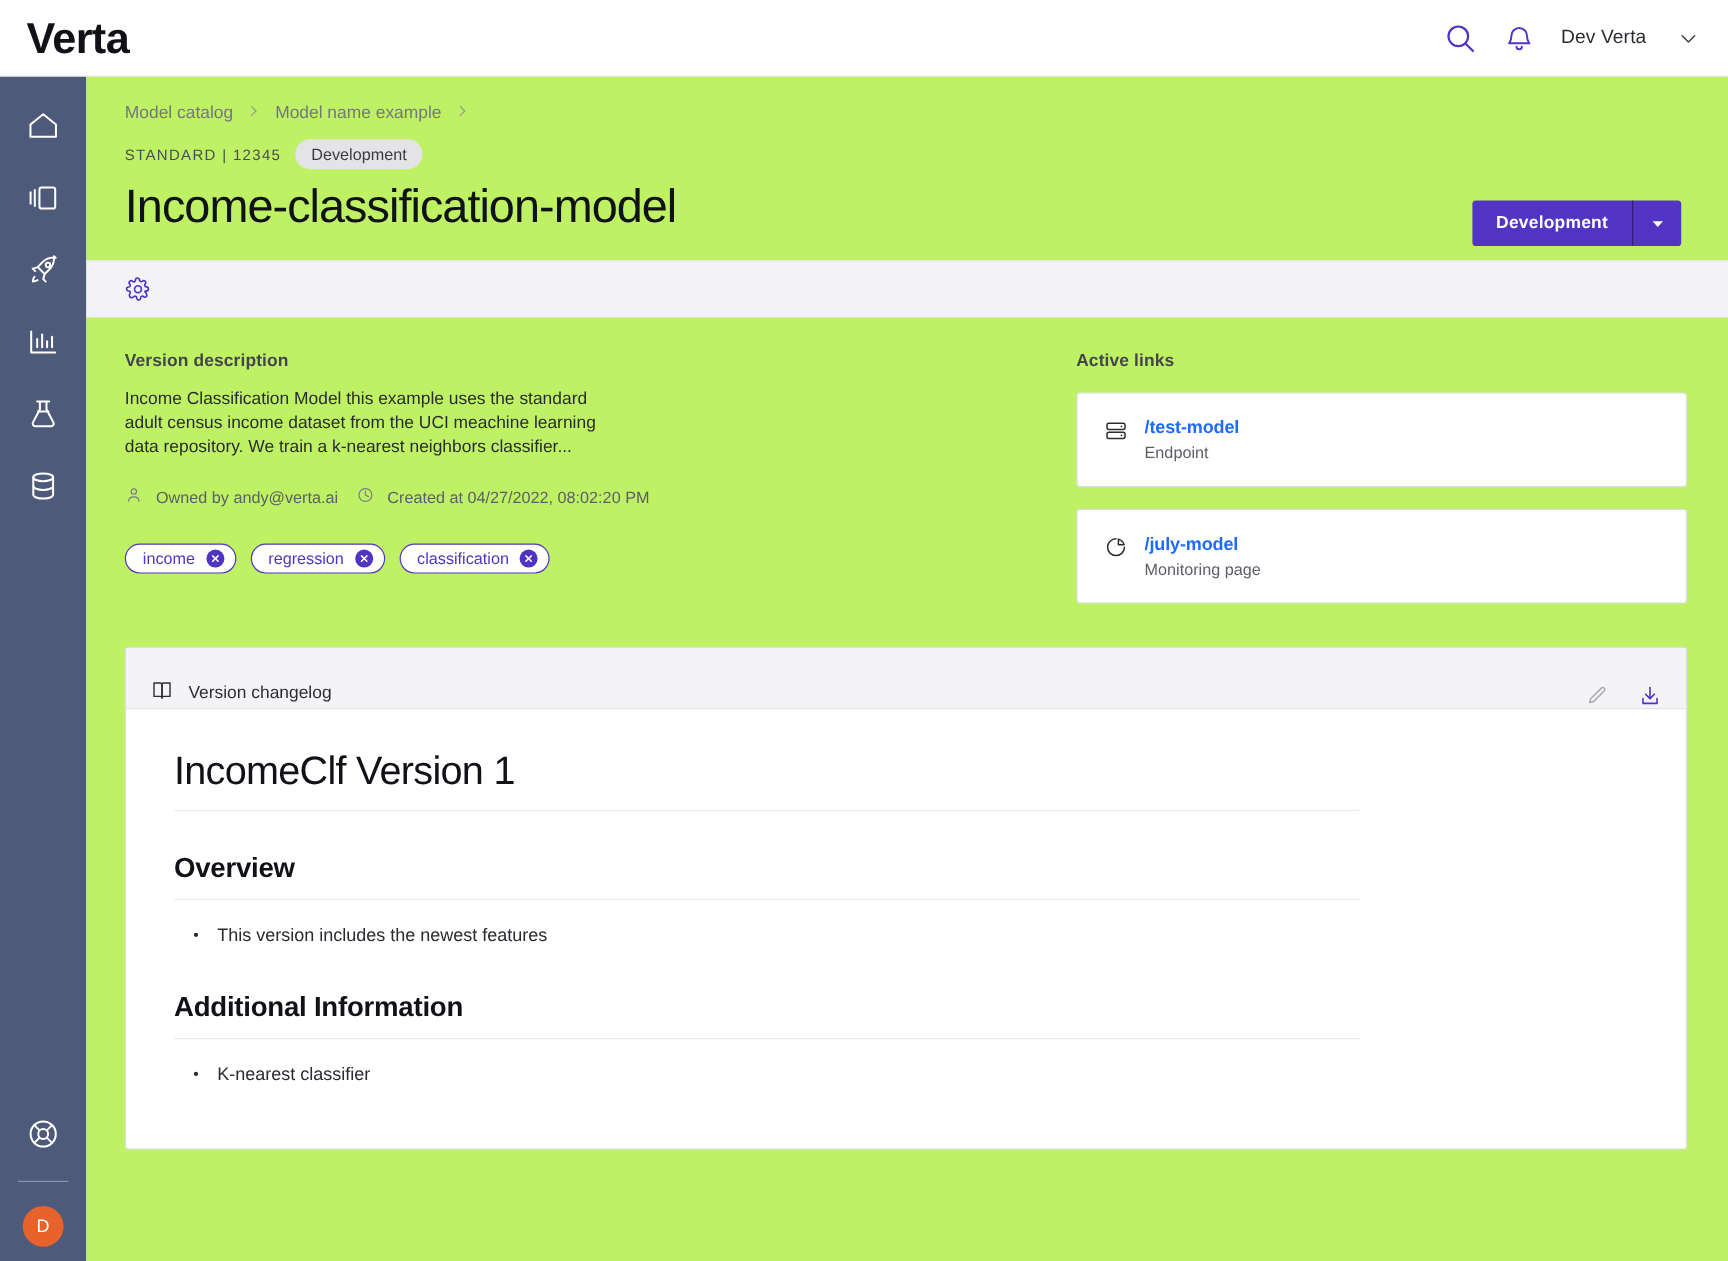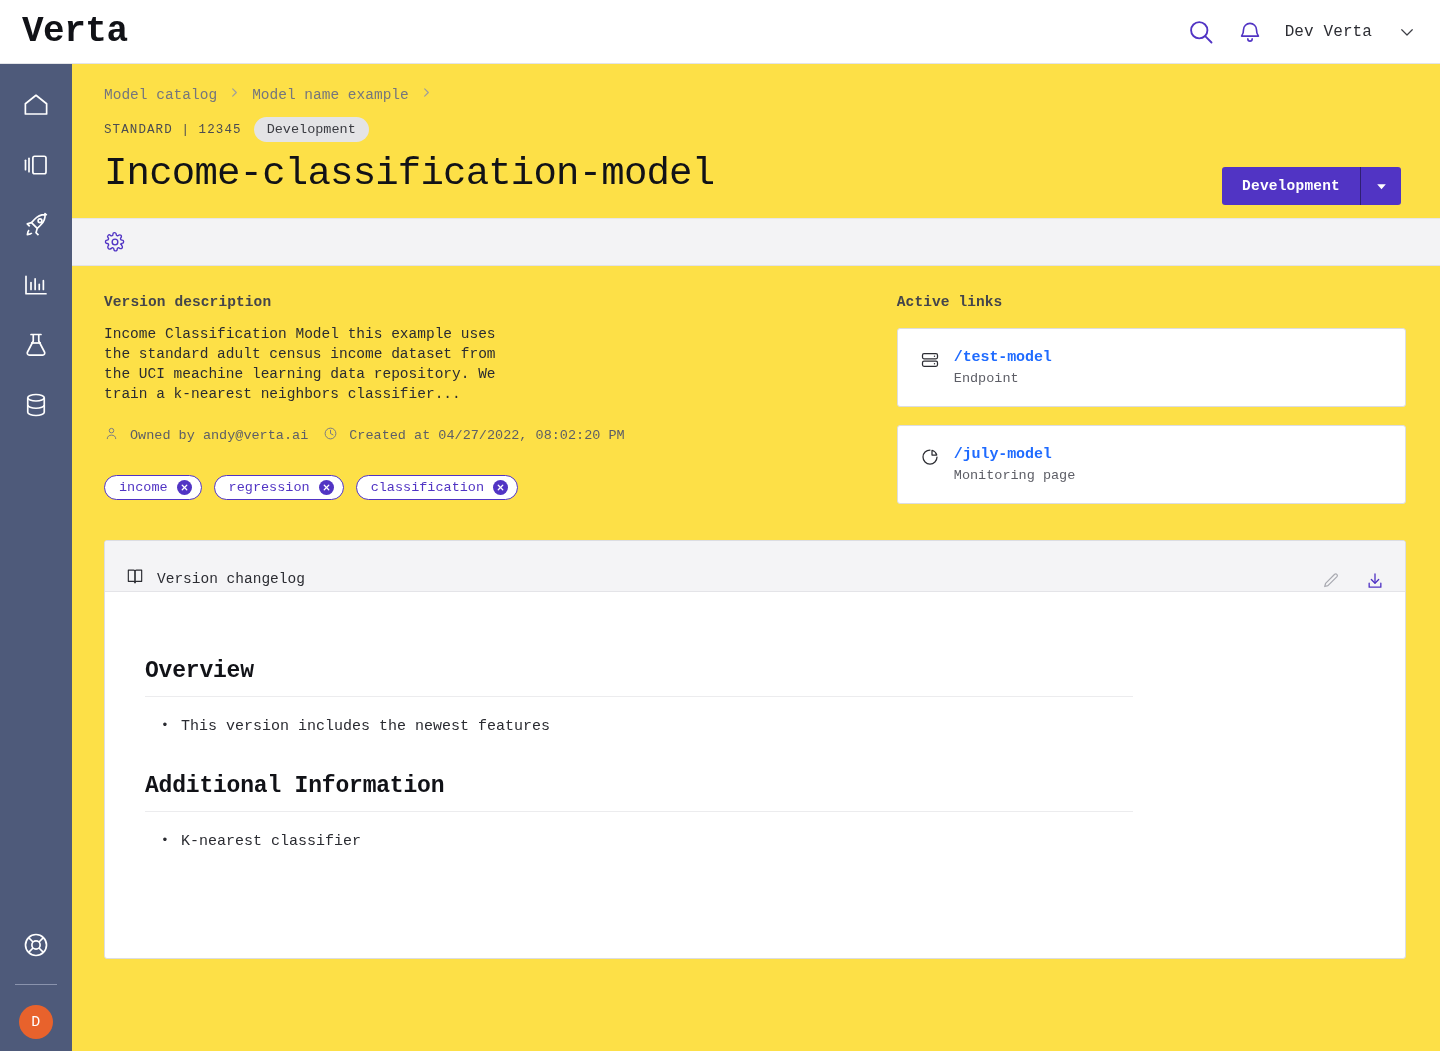--- a/index.html
+++ b/index.html
@@ -3,21 +3,21 @@
 <meta charset="utf-8">
 <style>
   * { box-sizing: border-box; margin: 0; padding: 0; }
   html, body {
     width: 1440px; height: 1051px;
     font-family: "Liberation Sans", sans-serif;
     background: #ffffff;
     color: #1f2024;
     overflow: hidden;
   }
-  .app { position: relative; width: 1440px; height: 1051px; font-family: Liberation Mono, monospace; }
+  .app { position: relative; width: 1440px; height: 1051px; }
 
   
   .topbar {
     position: absolute; left: 0; top: 0; width: 1440px; height: 64px;
     background: #ffffff;
     border-bottom: 1px solid #e3e4e8;
     display: flex; align-items: center; justify-content: space-between;
     padding: 0 24px 0 22px;
   }
   .logo {
@@ -40,21 +40,21 @@
   .side-bottom { margin-top: auto; display: flex; flex-direction: column; align-items: center; width: 100%; padding-bottom: 12px; }
   .side-divider { width: 42px; height: 1px; background: #8a93ad; margin: 22px 0 20px 0; }
   .avatar {
     width: 34px; height: 34px; border-radius: 50%;
     background: #e8622c; color: #fff;
     display: flex; align-items: center; justify-content: center;
     font-size: 15px; letter-spacing: .3px; cursor: pointer;
   }
 
   
-  .main { position: absolute; left: 72px; top: 64px; width: 1368px; height: 987px; background: #fde047; }
+  .main { position: absolute; left: 72px; top: 64px; width: 1368px; height: 987px; background: #bef264; }
   .page-head { padding: 22px 32px 0 32px; position: relative; }
 
   .breadcrumb { display: flex; align-items: center; gap: 12px; font-size: 14.5px; color: #75767d; }
   .breadcrumb a { color: #75767d; text-decoration: none; cursor: pointer; }
   .bc-sep { color: #9a9ba1; font-size: 13px; }
 
   .meta-row { display: flex; align-items: center; gap: 12px; margin-top: 14px; }
   .std-id { font-size: 12.5px; letter-spacing: 1.1px; color: #4b4c52; font-weight: 400; }
   .env-badge {
     background: #e4e4e6; color: #3b3c42;
@@ -418,20 +418,21 @@
             <svg width="20" height="20" viewBox="0 0 24 24" fill="none" stroke="#5134c4" stroke-width="1.6">
               <line x1="12" y1="3.6" x2="12" y2="14.4" stroke-linecap="round"></line>
               <polyline points="7.6,10.2 12,14.6 16.4,10.2" stroke-linecap="round" stroke-linejoin="round"></polyline>
               <polyline points="5,14.6 5,19.4 19,19.4 19,14.6" stroke-linecap="round" stroke-linejoin="round"></polyline>
             </svg>
           </span>
         </div>
       </div>
 
       <div class="cl-body">
+        <div class="md-h1">IncomeClf Version 1</div>
 
         <div class="md-h2">Overview</div>
         <ul class="md-ul">
           <li>This version includes the newest features</li>
         </ul>
 
         <div class="md-h2">Additional Information</div>
         <ul class="md-ul">
           <li>K-nearest classifier</li>
         </ul>

